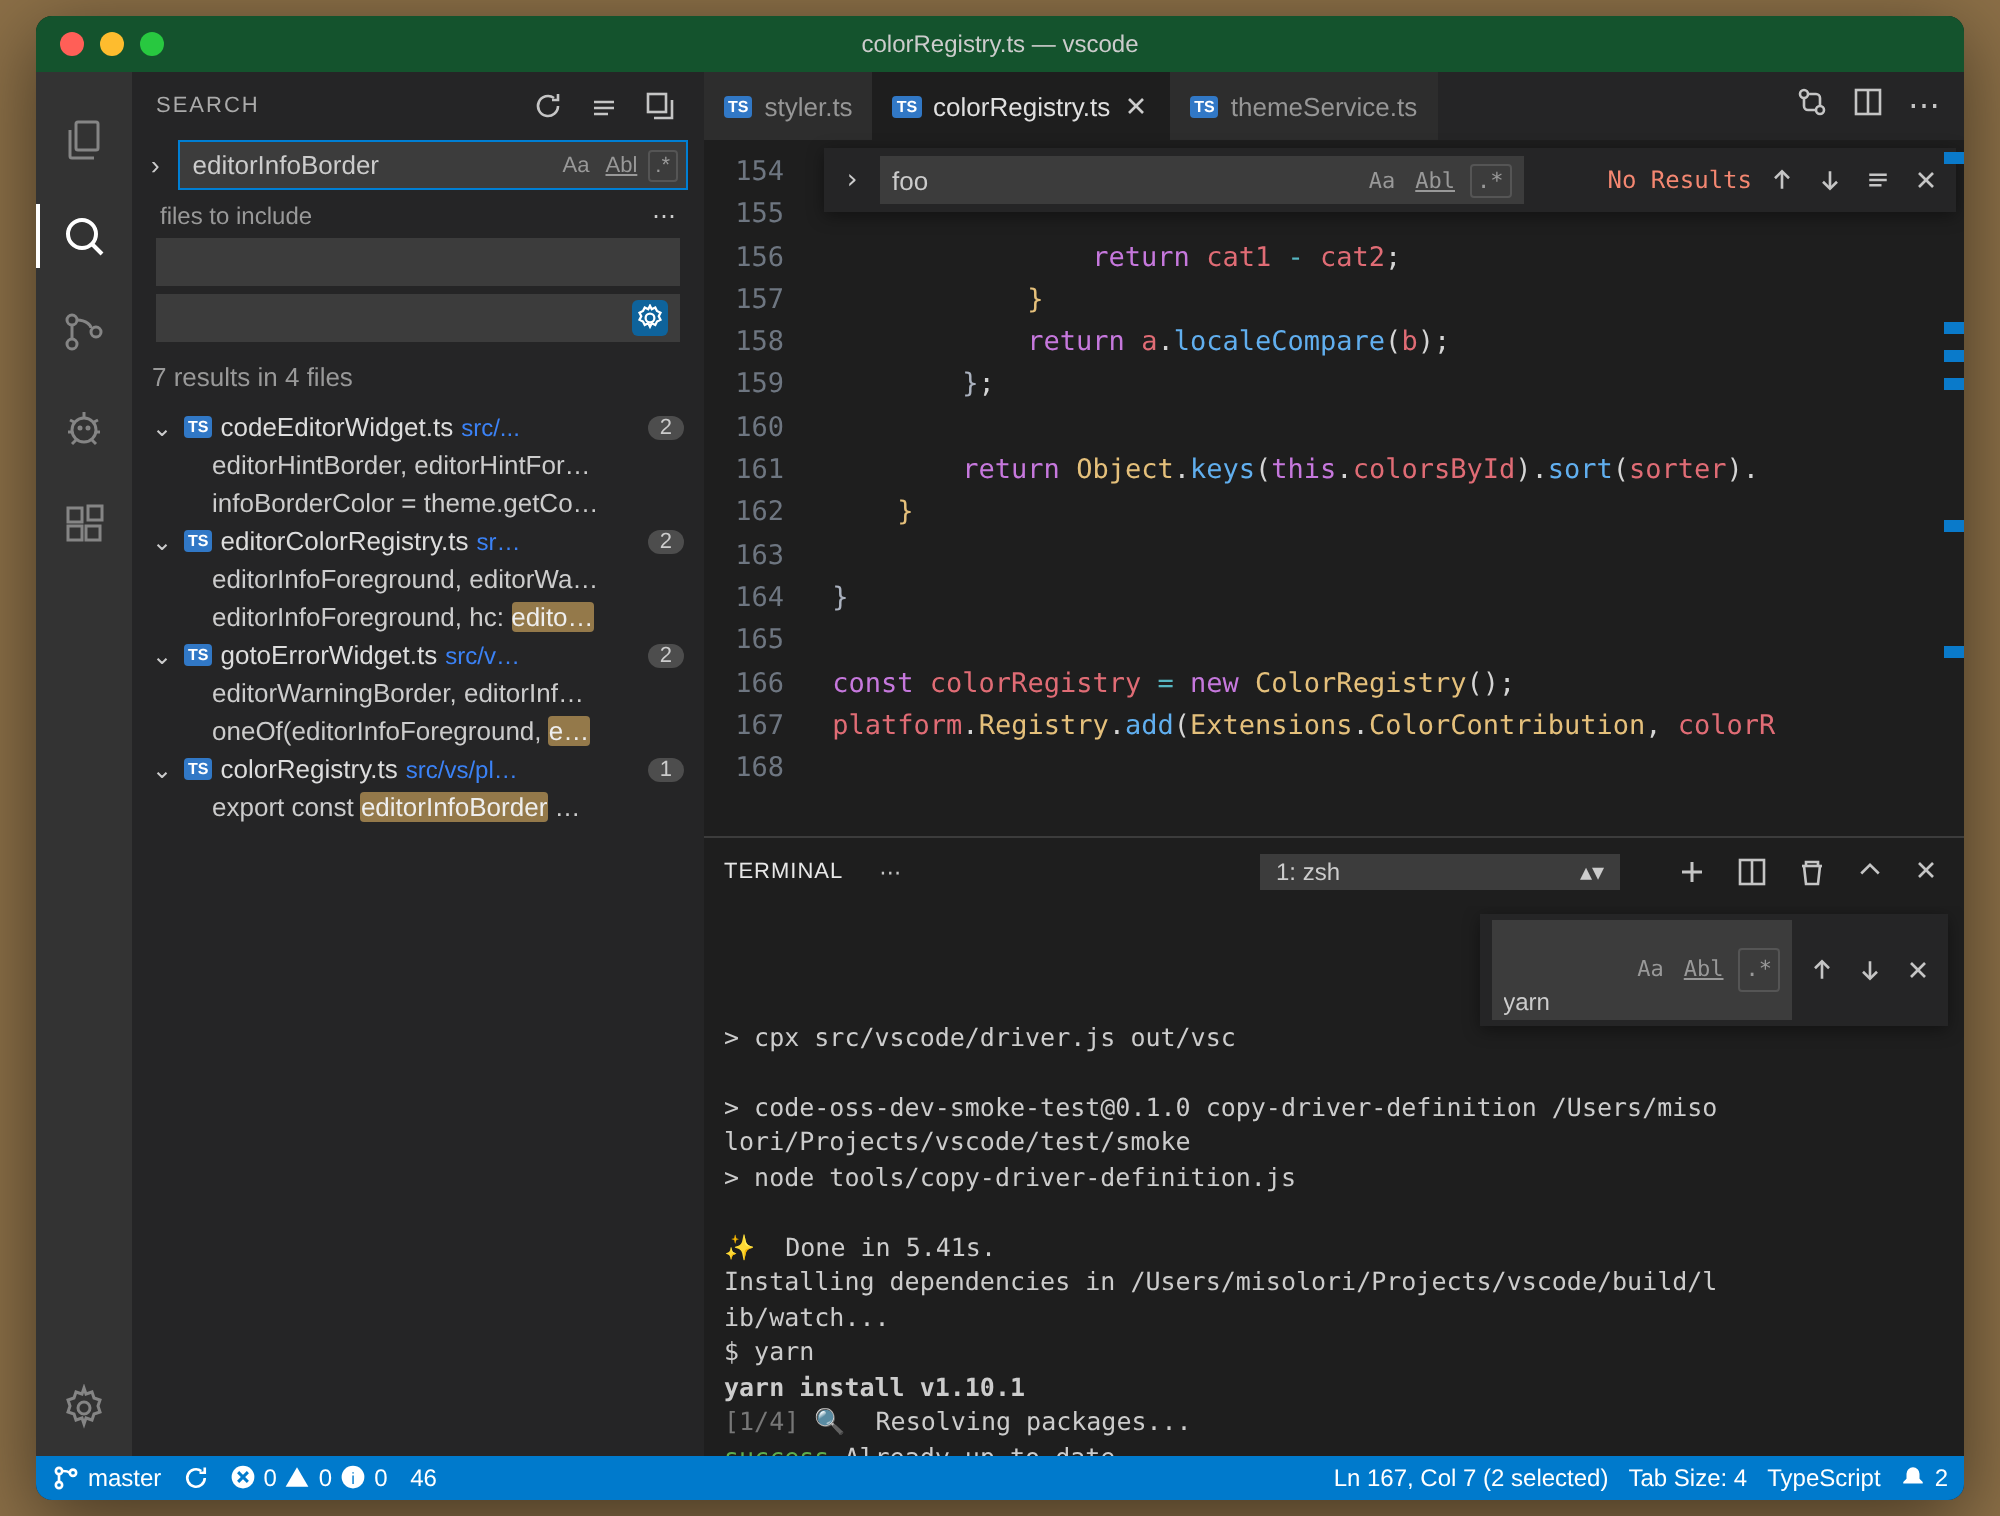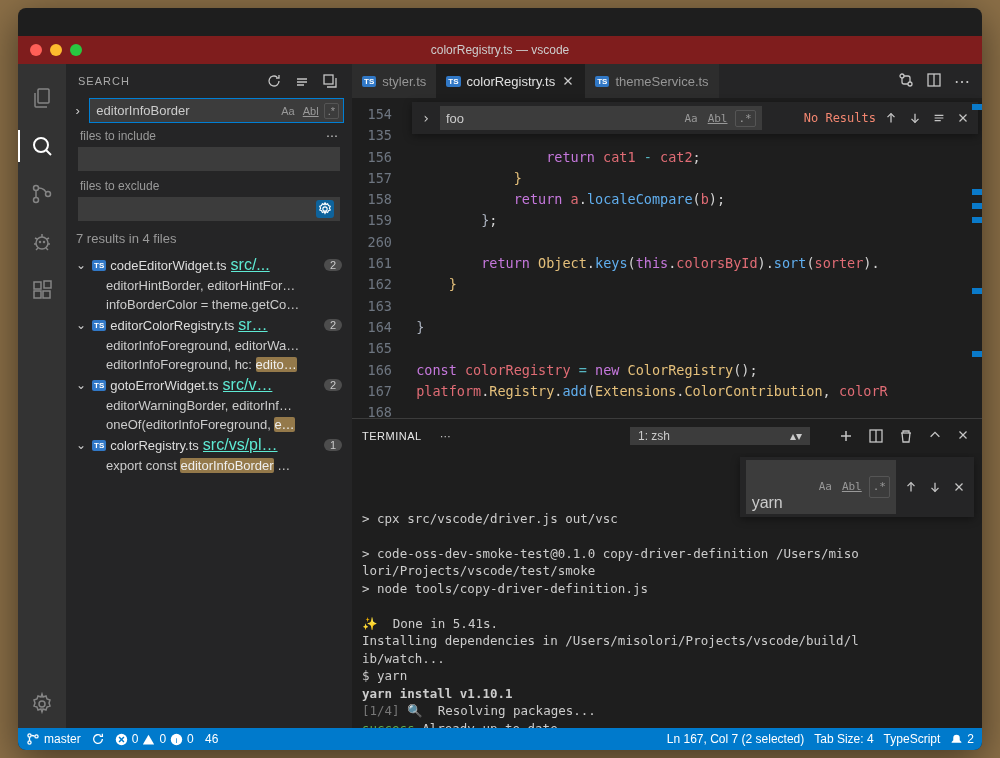--- a/index.html
+++ b/index.html
@@ -1,18 +1,18 @@
 <!DOCTYPE html>
 <html><head>
 <meta charset="utf-8">
 <style>
 * { margin: 0; padding: 0; box-sizing: border-box; }
 body { font-family: -apple-system, "Segoe UI", sans-serif; background: #8b6f47; width: 1000px; height: 758px; overflow: hidden; position: relative; }
 .window { position: absolute; top: 8px; left: 18px; width: 964px; height: 742px; background: #1e1e1e; border-radius: 8px; overflow: hidden; box-shadow: 0 10px 40px rgba(0,0,0,0.5); display: flex; flex-direction: column; }
-.titlebar { height: 28px; background: #7f1d1d; display: flex; align-items: center; position: relative; margin-top: 28px; }
+.titlebar { height: 28px; background: #14532d; display: flex; align-items: center; position: relative; }
 .traffic { display: flex; gap: 8px; padding-left: 12px; }
 .dot { width: 12px; height: 12px; border-radius: 50%; }
 .dot.red { background: #ff5f57; }
 .dot.yellow { background: #febc2e; }
 .dot.green { background: #28c840; }
 .title { position: absolute; left: 0; right: 0; text-align: center; color: #ccc; font-size: 12px; pointer-events: none; }
 .main { flex: 1; display: flex; min-height: 0; }
 .activitybar { width: 48px; background: #333333; display: flex; flex-direction: column; align-items: center; padding-top: 10px; }
 .activitybar .aicon { width: 48px; height: 48px; display: flex; align-items: center; justify-content: center; color: #858585; cursor: pointer; position: relative; }
 .activitybar .aicon.active { color: #fff; }
@@ -31,21 +31,21 @@
 .opt.boxed { border: 1px solid #555; border-radius: 2px; }
 .label-row { padding: 6px 14px 2px; color: #999; font-size: 12px; display: flex; align-items: center; justify-content: space-between; }
 .plain-input { margin: 2px 12px; background: #3c3c3c; height: 24px; color: #ccc; font-size: 13px; padding: 2px 6px; display: flex; align-items: center; justify-content: flex-end; gap: 4px; }
 .plain-input .gear { color: #fff; background: #0e639c; border-radius: 3px; padding: 2px; display: inline-flex; }
 .rescount { color: #999; padding: 8px 10px; font-size: 13px; }
 .results { flex: 1; overflow: auto; }
 .file-row { display: flex; align-items: center; padding: 2px 10px; gap: 4px; cursor: pointer; }
 .twist { color: #ccc; font-size: 12px; width: 12px; }
 .ts-badge { background: #3178c6; color: #fff; font-size: 8px; font-weight: bold; padding: 1px 2px; border-radius: 2px; }
 .fname { color: #ddd; white-space: nowrap; overflow: hidden; text-overflow: ellipsis; }
-.fpath { color: #5eead4; font-size: 16px; white-space: nowrap; overflow: hidden; text-overflow: ellipsis; flex: 1; min-width: 0; text-decoration: underline; }
+.fpath { color: #3b82f6; font-size: 12px; white-space: nowrap; overflow: hidden; text-overflow: ellipsis; flex: 1; min-width: 0; }
 .countpill { background: #4d4d4d; color: #ccc; border-radius: 8px; padding: 0 6px; font-size: 11px; min-width: 16px; text-align: center; }
 .match-row { padding: 2px 10px 2px 40px; color: #ccc; white-space: nowrap; overflow: hidden; text-overflow: ellipsis; cursor: pointer; }
 .hl { background: #94794a; color: #eee; border-radius: 2px; margin-top: 40px; }
 .editor-area { flex: 1; background: #1e1e1e; display: flex; flex-direction: column; min-width: 0; }
 .tabs { height: 34px; background: #252526; display: flex; align-items: center; }
 .tab { height: 34px; display: flex; align-items: center; gap: 6px; padding: 0 10px; font-size: 13px; color: #969696; background: #2d2d2d; cursor: pointer; }
 .tab.active { background: #1e1e1e; color: #e0e0e0; }
 .tab .ts-badge { font-size: 8px; }
 .close { color: #ccc; cursor: pointer; display: inline-flex; }
 .tab-actions { margin-left: auto; display: flex; gap: 8px; padding-right: 10px; color: #c5c5c5; }
@@ -69,26 +69,26 @@
 .noresults { color: #f48771; font-size: 12px; padding-left: 36px; }
 .panel { height: 310px; border-top: 1px solid #3c3c3c; background: #1e1e1e; display: flex; flex-direction: column; }
 .panel-tabs { height: 34px; display: flex; align-items: center; padding: 0 10px; gap: 16px; color: #999; font-size: 11px; }
 .ptab { cursor: pointer; letter-spacing: 0.5px; }
 .ptab.active { color: #e7e7e7; }
 .panel-select { margin-left: auto; background: #3c3c3c; color: #ccc; font-size: 12px; padding: 2px 8px; display: flex; align-items: center; width: 180px; justify-content: space-between; }
 .panel-actions { display: flex; gap: 10px; color: #c5c5c5; padding-left: 10px; }
 .term { flex: 1; font-family: "SF Mono", Menlo, monospace; font-size: 12.5px; color: #ccc; padding: 4px 10px; line-height: 17.5px; position: relative; overflow: hidden; white-space: pre; }
 .term-find { position: absolute; top: 4px; right: 8px; background: #252526; display: flex; align-items: center; padding: 3px 6px; gap: 6px; box-shadow: 0 2px 8px rgba(0,0,0,0.4); }
 .tfind-input { background: #3c3c3c; color: #ccc; padding: 2px 6px; display: flex; align-items: center; gap: 4px; }
-.tfind-input input { background: transparent; border: none; outline: none; color: #ccc; width: 60px; font-size: 16px; margin-top: 32px; }
+.tfind-input input { background: transparent; border: none; outline: none; color: #ccc; width: 60px; font-size: 12px; margin-top: 32px; }
 .g { color: #5fae4f; }
 .dim { color: #777; }
 .statusbar { height: 22px; background: #007acc; color: #fff; display: flex; align-items: center; font-size: 12px; padding: 0 8px; gap: 10px; }
 .statusbar .sp { flex: 1; }
-.sitem { display: inline-flex; align-items: flex-end; gap: 4px; cursor: pointer; }
+.sitem { display: inline-flex; align-items: flex-start; gap: 4px; cursor: pointer; }
 svg { display: block; }
 .minimap-marks { position: absolute; right: 0; top: 0; bottom: 0; width: 10px; }
 .minimap-marks .mk { position: absolute; right: 0; width: 10px; height: 6px; }
 </style>
 </head>
 <body>
 
 <div class="window">
   <div class="titlebar">
     <div class="traffic">
@@ -185,23 +185,20 @@
             <span class="opt" style="text-decoration: underline">Abl</span>
             <span class="opt boxed">.*</span>
           </div>
         </div>
       </div>
       <div class="label-row">
           <span>files to include</span>
           <span style="color:#ccc">⋯</span>
         </div>
       <div class="plain-input"></div>
-      <div class="label-row">
-          <span>files to exclude</span>
-        </div>
       <div class="plain-input">
           <span class="gear">
             <svg width="14" height="14" viewBox="0 0 16 16" fill="none" stroke="currentColor" stroke-width="1.3">
               <circle cx="8" cy="8" r="2.5"></circle>
               <path d="M8 1l1 2 2-1 1 2 2 1-1 2 1 2-2 1-1 2-2-1-1 2-1-2-2 1-1-2-2-1 1-2-1-2 2-1 1-2 2 1z"></path>
             </svg>
           </span>
         </div>
       <div class="rescount">7 results in 4 files</div>
       <div class="results" id="results-root">
@@ -279,26 +276,26 @@
                 <rect x="2" y="2" width="12" height="12"></rect>
                 <line x1="8" y1="2" x2="8" y2="14"></line>
               </svg>
             </span>
           <span class="hicon">⋯</span>
         </div>
       </div>
       <div class="editor">
         <div class="gutter" id="gutter-root">
             <div>154</div>
-            <div>135</div>
+            <div>155</div>
             <div>156</div>
             <div>157</div>
             <div>158</div>
             <div>159</div>
-            <div>260</div>
+            <div>160</div>
             <div>161</div>
             <div>162</div>
             <div>163</div>
             <div>164</div>
             <div>165</div>
             <div>166</div>
             <div>167</div>
             <div>168</div>
           </div>
         <div class="code"><div>

